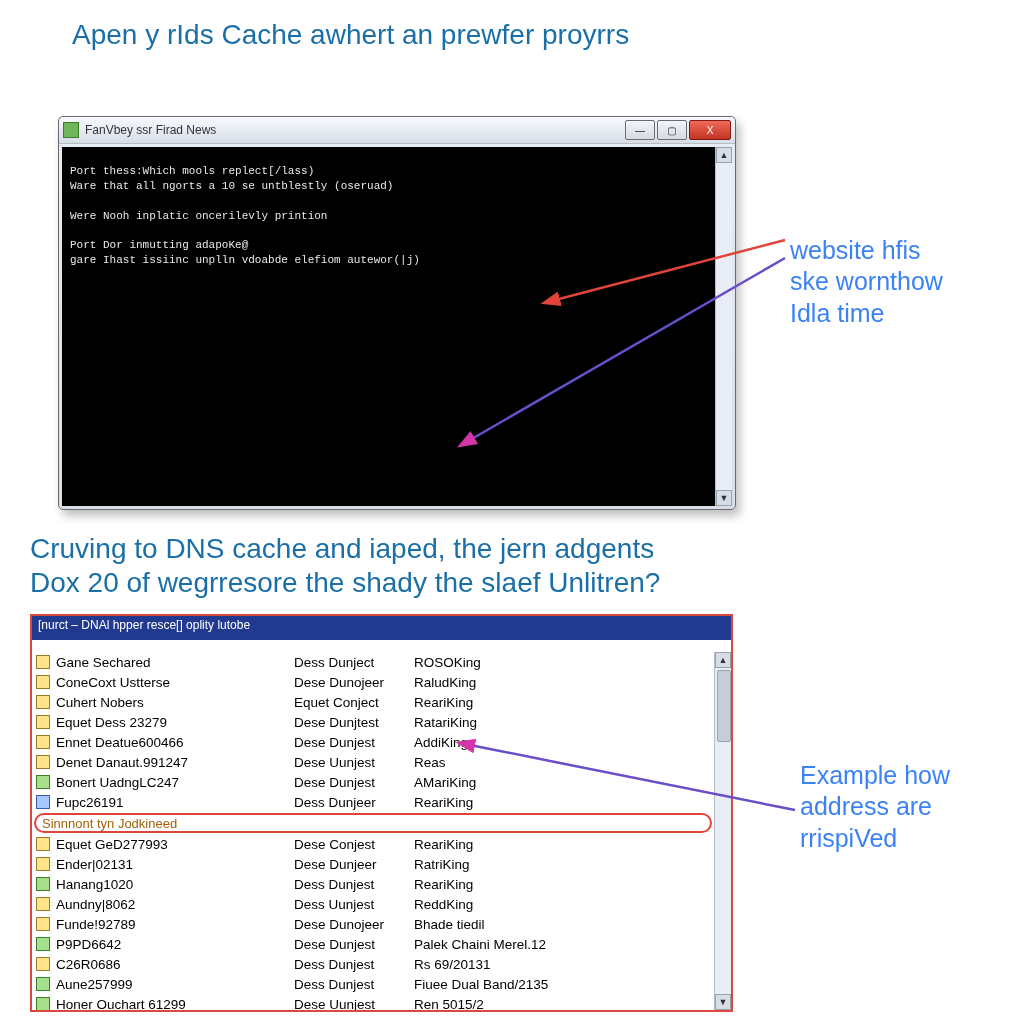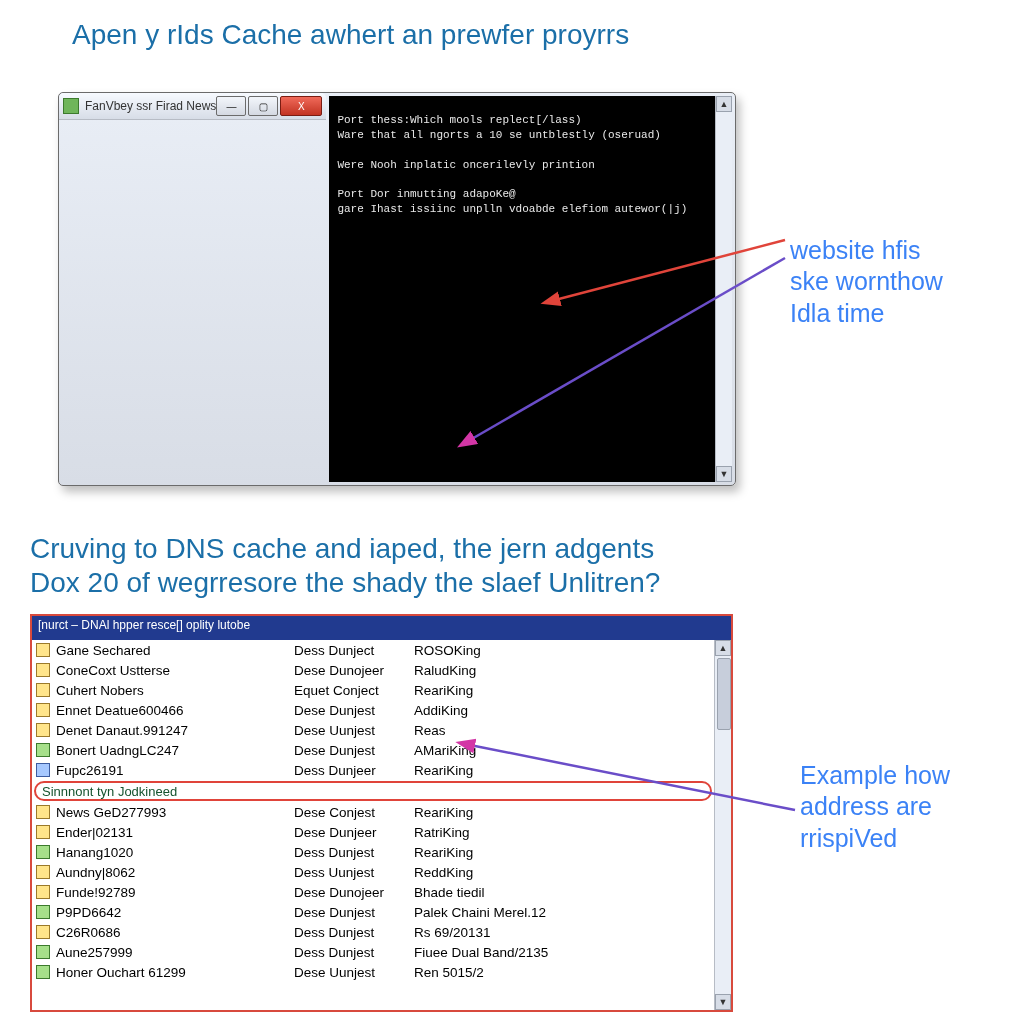--- a/index.html
+++ b/index.html
@@ -33,29 +33,29 @@
     line-height: 1.25;
     font-weight: 400;
   }
   .ann-top { left: 790px; top: 235px; width: 210px; }
   .ann-bot { left: 800px; top: 760px; width: 210px; }
 
   
   .console-window {
     position: absolute;
     left: 58px;
-    top: 92px;
+    top: 116px;
     width: 676px;
     height: 392px;
     border: 1px solid #6b6b6b;
     border-radius: 5px;
     box-shadow: 4px 6px 10px rgba(0,0,0,.25);
     background: linear-gradient(#e9eef6,#d8dde6);
     display: flex;
-    flex-direction: row;
+    flex-direction: column;
   }
   .titlebar {
     height: 26px;
     display: flex;
     align-items: center;
     padding: 0 4px;
     font-size: 12px;
     color: #333;
     background: linear-gradient(#f7faff,#d7dde7);
     border-bottom: 1px solid #b7bcc5;
@@ -141,20 +141,21 @@
     color: #fff;
     font-size: 12px;
     padding: 2px 6px;
     font-family: Tahoma, Arial, sans-serif;
   }
   .list-body {
     flex: 1;
     overflow: hidden;
     position: relative;
     display: flex;
+    margin-top: 12px;
   }
   .list-rows {
     flex: 1;
     overflow: hidden;
     font-size: 13.5px;
     font-family: Tahoma, Arial, sans-serif;
     color: #000;
   }
   .row {
     display: flex;
@@ -175,21 +176,21 @@
   .row .c2 { width: 120px; }
   .row .c3 { flex: 1; }
 
   .highlight-row {
     border: 2px solid #e0443a;
     border-radius: 10px;
     margin: 1px 2px;
     padding: 0 6px;
     box-sizing: border-box;
   }
-  .highlight-row span { font-size: 13px; color: #14532d; }
+  .highlight-row span { font-size: 13px; color: #a16207; }
 
   .list-vscroll {
     width: 16px;
     background: #e9eef6;
     border-left: 1px solid #b7bcc5;
     position: relative;
   }
   .list-vscroll .thumb {
     position: absolute;
     left: 2px; width: 12px;
@@ -288,20 +289,26 @@
             <div class="c3">RaludKing</div>
           </div>
           <div class="row">
             <div class="ficon"></div>
             <div class="c1">Cuhert Nobers</div>
             <div class="c2">Equet Conject</div>
             <div class="c3">ReariKing</div>
           </div>
           <div class="row">
             <div class="ficon"></div>
+            <div class="c1">Equet Dess 23279</div>
+            <div class="c2">Dese Dunjtest</div>
+            <div class="c3">RatariKing</div>
+          </div>
+          <div class="row">
+            <div class="ficon"></div>
             <div class="c1">Ennet Deatue600466</div>
             <div class="c2">Dese Dunjest</div>
             <div class="c3">AddiKing</div>
           </div>
           <div class="row">
             <div class="ficon"></div>
             <div class="c1">Denet Danaut.991247</div>
             <div class="c2">Dese Uunjest</div>
             <div class="c3">Reas</div>
           </div>
@@ -315,21 +322,21 @@
             <div class="ficon blue"></div>
             <div class="c1">Fupc26191</div>
             <div class="c2">Dess Dunjeer</div>
             <div class="c3">ReariKing</div>
           </div>
           <div class="row highlight-row">
             <span>Sinnnont tyn Jodkineed</span>
           </div>
           <div class="row">
             <div class="ficon"></div>
-            <div class="c1">News GeD277993</div>
+            <div class="c1">Equet GeD277993</div>
             <div class="c2">Dese Conjest</div>
             <div class="c3">ReariKing</div>
           </div>
           <div class="row">
             <div class="ficon"></div>
             <div class="c1">Ender|02131</div>
             <div class="c2">Dese Dunjeer</div>
             <div class="c3">RatriKing</div>
           </div>
           <div class="row">

